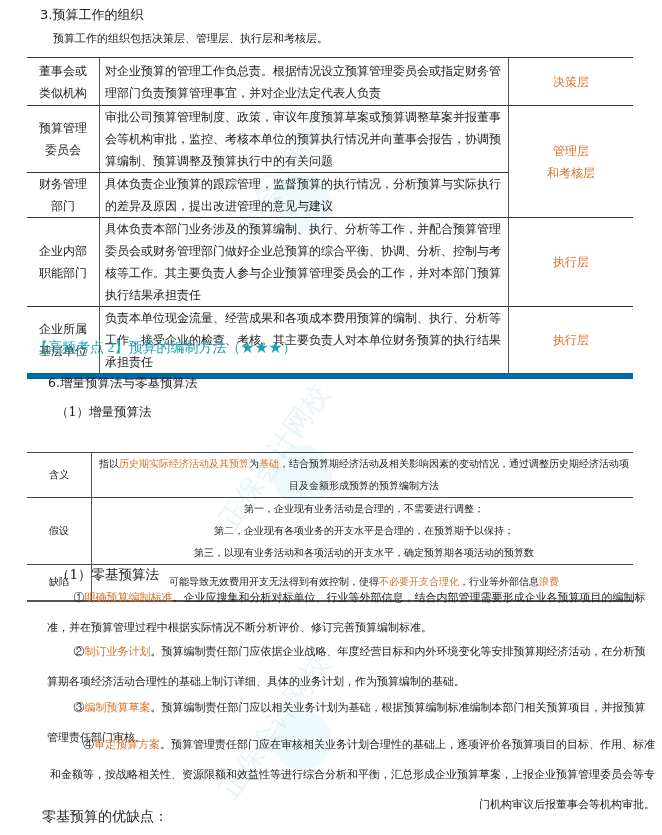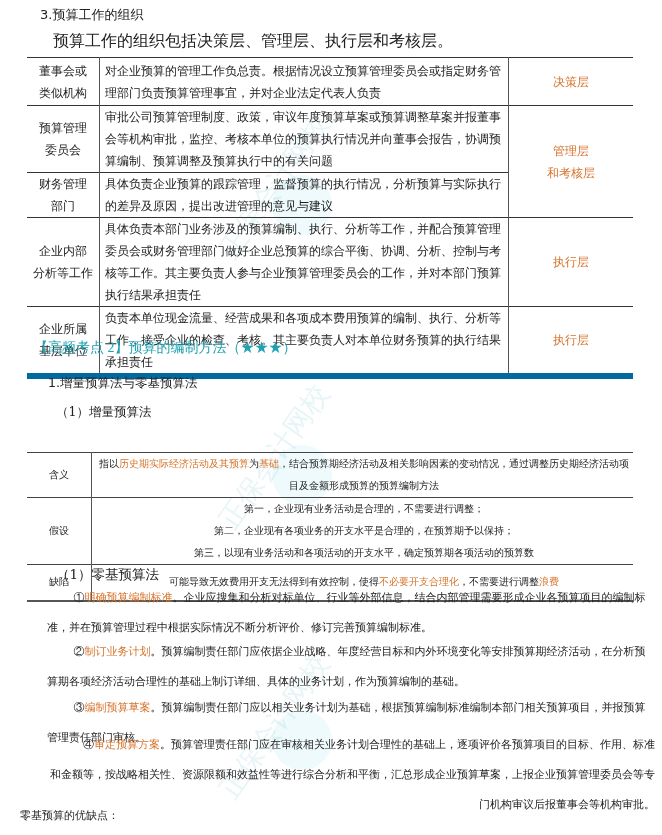--- a/index.html
+++ b/index.html
@@ -3,21 +3,21 @@
 <meta charset="utf-8">
 <style>
   html, body { margin: 0; padding: 0; background: #ffffff; }
   body {
     width: 662px; height: 835px; position: relative; overflow: hidden;
     font-family: "DejaVu Serif", "Liberation Serif", serif;
     color: #222222;
   }
   .abs { position: absolute; }
   .h3 { left: 40px; top: 6px; font-size: 13px; font-family: "DejaVu Sans", "Liberation Sans", sans-serif; color: #222; }
-  .intro { left: 53px; top: 31px; font-size: 16px; text-align: right; }
+  .intro { left: 53px; top: 31px; font-size: 11px; text-align: right; }
   table.org {
     position: absolute; left: 27px; top: 57px; width: 606px;
     border-collapse: collapse; font-size: 12px; line-height: 22px;
   }
   table.org td { padding: 0 4px; vertical-align: middle; }
   table.org tr { border-top: 1.5px solid #333; }
   table.org tr:last-child { border-bottom: 6px solid #0369a1; }
   table.org td.c1 { width: 64px; text-align: center; border-right: 1.5px solid #555; margin-top: 48px; }
   table.org td.c2 { border-right: 1.5px solid #555; padding-left: 5px; }
   table.org td.c3 { width: 116px; text-align: center; color: #d5742c; }
@@ -33,21 +33,21 @@
   table.inc td { padding: 0 4px; vertical-align: middle; }
   table.inc td.c1 { width: 56px; text-align: center; border-right: 1.5px solid #555; }
   table.inc td.c2 { padding-left: 7px; text-align: center; }
   .hl { color: #d5742c; }
   .sub3 { left: 56px; top: 566px; font-size: 13.5px; }
   .para { left: 47px; width: 608px; font-size: 11px; line-height: 30px; text-indent: 2.4em; }
   .p1 { top: 583px; }
   .p2 { top: 637px; }
   .p3 { top: 693px; }
   .p4 { top: 730px; }
-  .last { left: 20px; top: 808px; font-size: 11px; }
+  .last { left: 42px; top: 808px; font-size: 14px; }
   .watermark {
     position: absolute; left: 180px; top: 60px; width: 200px; height: 200px;
     color: rgba(60,170,190,0.12); font-size: 28px; transform: rotate(-55deg);
     font-family: "DejaVu Sans", sans-serif; pointer-events: none; white-space: nowrap;
   }
   .wm-circle {
     position: absolute; width: 60px; height: 60px; border-radius: 50%;
     background: rgba(120,210,230,0.12); pointer-events: none;
   }
 </style>
@@ -88,57 +88,57 @@
   <tr style="height:44px;">
     <td class="c1">
       <div>财务管理</div>
       <div>部门</div>
     </td>
     <td class="c2">具体负责企业预算的跟踪管理，监督预算的执行情况，分析预算与实际执行的差异及原因，提出改进管理的意见与建议</td>
   </tr>
   <tr style="height:66px;">
     <td class="c1">
       <div>企业内部</div>
-      <div>分析等工作</div>
+      <div>职能部门</div>
     </td>
     <td class="c2">具体负责本部门业务涉及的预算编制、执行、分析等工作，并配合预算管理委员会或财务管理部门做好企业总预算的综合平衡、协调、分析、控制与考核等工作。其主要负责人参与企业预算管理委员会的工作，并对本部门预算执行结果承担责任</td>
     <td class="c3">执行层</td>
   </tr>
   <tr style="height:44px;">
     <td class="c1">
       <div>企业所属</div>
       <div>基层单位</div>
     </td>
     <td class="c2">负责本单位现金流量、经营成果和各项成本费用预算的编制、执行、分析等工作，接受企业的检查、考核。其主要负责人对本单位财务预算的执行结果承担责任</td>
     <td class="c3">执行层</td>
   </tr>
 </tbody>
   </table>
 
 <div class="abs sec-title">【高频考点 2】预算的编制方法（★★★）</div>
-<div class="abs sub1">1.增量预算法与零基预算法</div>
+<div class="abs sub1">6.增量预算法与零基预算法</div>
 <div class="abs sub2">（1）增量预算法</div>
 
 <table class="inc">
   <tbody>
       <tr style="height:44px;">
     <td class="c1">含义</td>
     <td class="c2"><span>指以</span><span class="hl">历史期实际经济活动及其预算</span><span>为</span><span class="hl">基础</span><span>，结合预算期经济活动及相关影响因素的变动情况，通过调整历史期经济活动项目及金额形成预算的预算编制方法</span></td>
   </tr>
   <tr style="height:66px;">
     <td class="c1">假设</td>
     <td class="c2">
       <div>第一，企业现有业务活动是合理的，不需要进行调整；</div>
       <div>第二，企业现有各项业务的开支水平是合理的，在预算期予以保持；</div>
       <div>第三，以现有业务活动和各项活动的开支水平，确定预算期各项活动的预算数</div>
     </td>
   </tr>
   <tr style="height:36px;">
     <td class="c1">缺陷</td>
-    <td class="c2"><span>可能导致无效费用开支无法得到有效控制，使得</span><span class="hl">不必要开支合理化</span><span>，不需要进行调整</span><span class="hl">浪费</span></td>
+    <td class="c2"><span>可能导致无效费用开支无法得到有效控制，使得</span><span class="hl">不必要开支合理化</span><span>，行业等外部信息</span><span class="hl">浪费</span></td>
   </tr>
 </tbody>
   </table>
 
 <div class="abs sub3">（1）零基预算法</div>
 
 <div class="abs para p1"><span>①</span><span class="hl">明确预算编制标准</span><span>。企业应搜集和分析对标单位、行业等外部信息，结合内部管理需要形成企业各预算项目的编制标准，并在预算管理过程中根据实际情况不断分析评价、修订完善预算编制标准。</span></div>
 <div class="abs para p2"><span>②</span><span class="hl">制订业务计划</span><span>。预算编制责任部门应依据企业战略、年度经营目标和内外环境变化等安排预算期经济活动，在分析预算期各项经济活动合理性的基础上制订详细、具体的业务计划，作为预算编制的基础。</span></div>
 <div class="abs para p3"><span>③</span><span class="hl">编制预算草案</span><span>。预算编制责任部门应以相关业务计划为基础，根据预算编制标准编制本部门相关预算项目，并报预算管理责任部门审核。</span></div>
 <div class="abs para p4" style="top:730px;text-align:right;"><span>④</span><span class="hl">审定预算方案</span><span>。预算管理责任部门应在审核相关业务计划合理性的基础上，逐项评价各预算项目的目标、作用、标准和金额等，按战略相关性、资源限额和效益性等进行综合分析和平衡，汇总形成企业预算草案，上报企业预算管理委员会等专门机构审议后报董事会等机构审批。</span></div>

